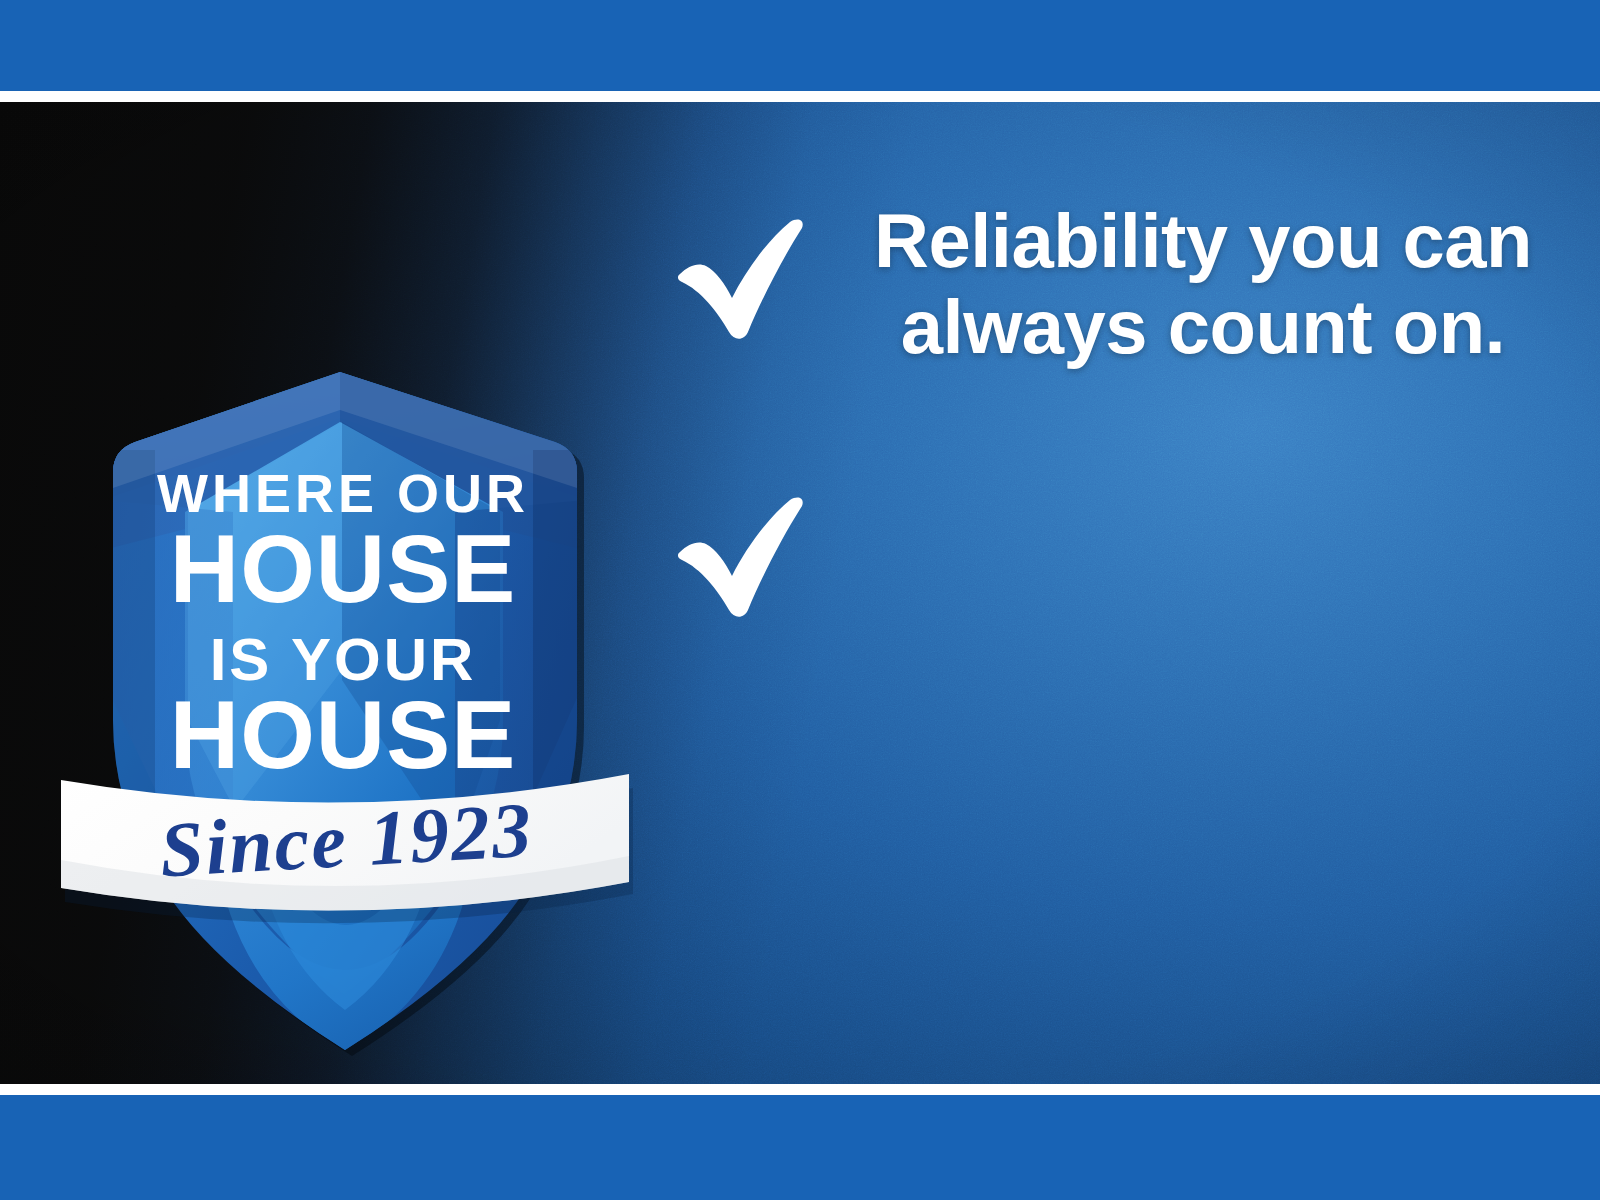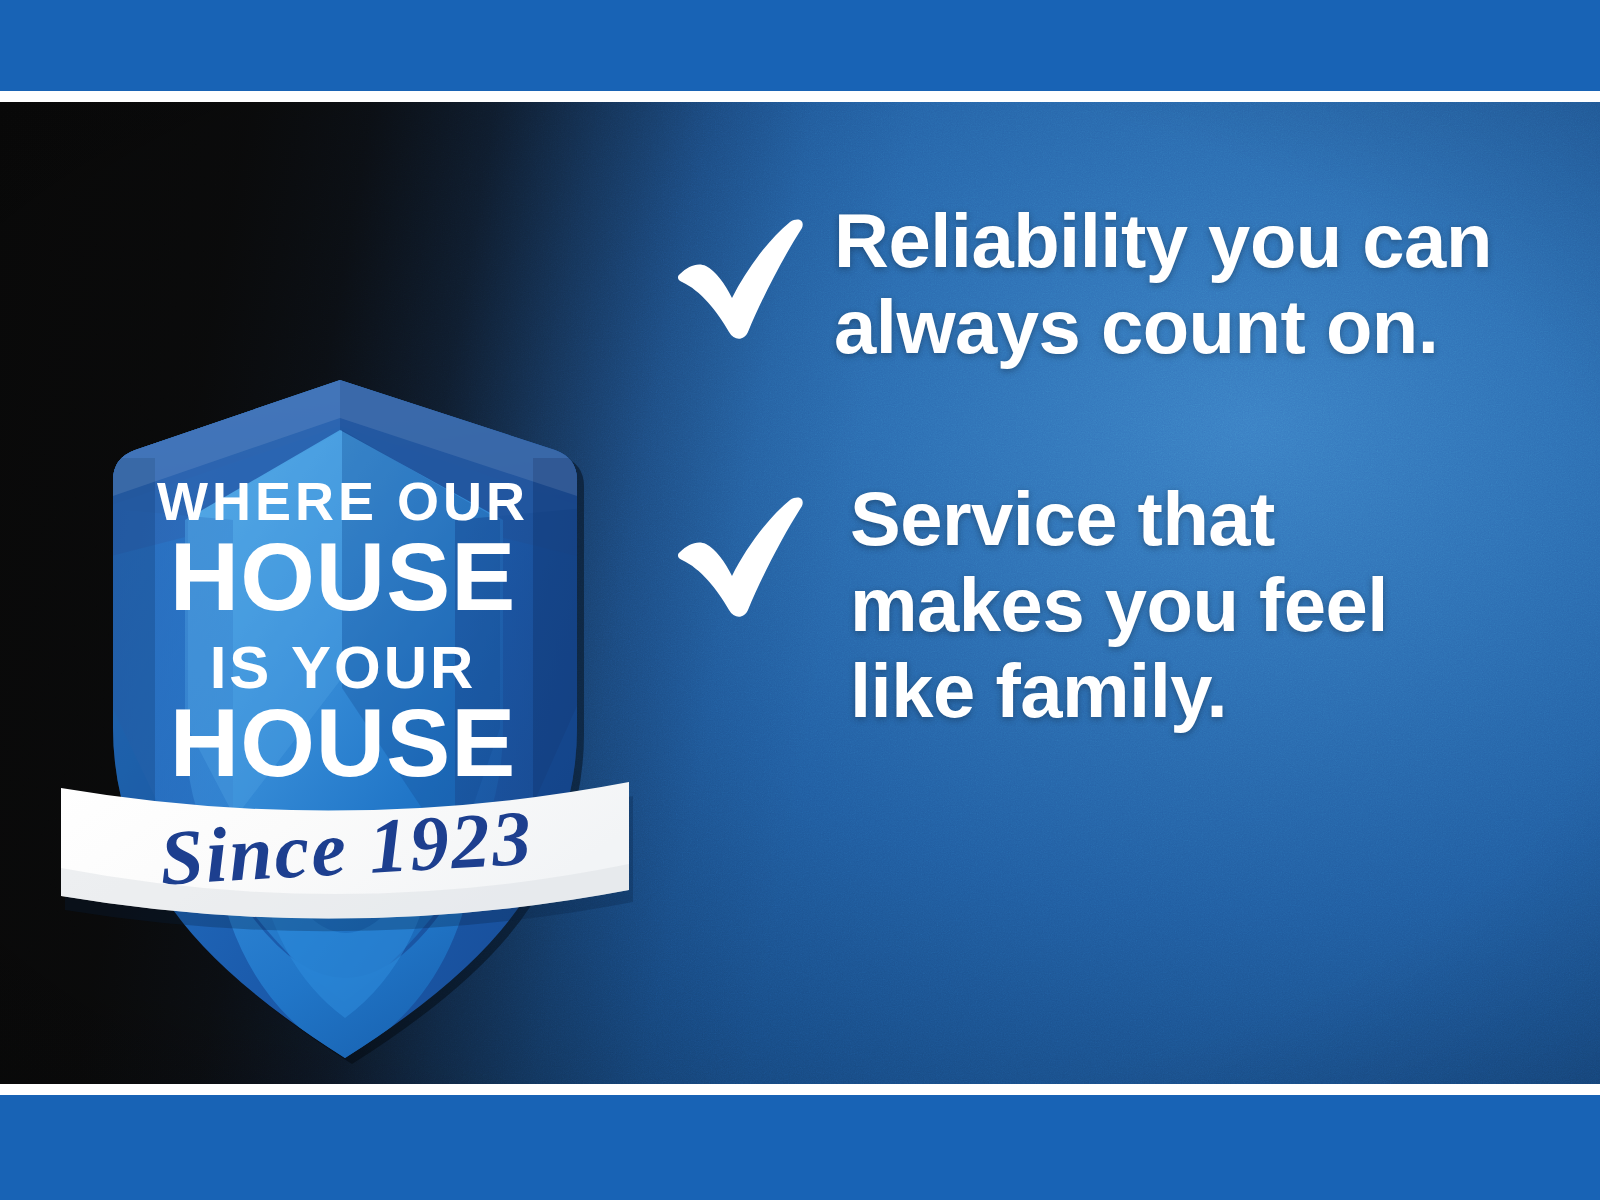--- a/index.html
+++ b/index.html
@@ -86,33 +86,34 @@
     position: absolute;
     inset: 0;
     opacity: 0.5;
     mix-blend-mode: overlay;
   }
 
   
   .logo-wrap {
     position: absolute;
     left: 55px;
-    top: 156px;
+    top: 148px;
     width: 580px;
     height: 820px;
     text-decoration: underline;
   }
   .logo-wrap svg { display: block; }
 
   
   .bullets {
     position: absolute;
     left: 672px;
     top: 96px;
     width: 900px;
+    text-align: center;
   }
   .bullet {
     position: relative;
     min-height: 200px;
     margin-bottom: 78px;
   }
   .bullet:last-child { margin-bottom: 0; }
   .check {
     position: absolute;
     left: 0;
@@ -301,23 +302,20 @@
 
       <div class="bullet b2">
         <span class="check">
           <svg width="140" height="130" viewBox="0 0 140 130">
             <path d="M 8,60 C 16,52 26,48 34,52 C 44,57 53,70 60,84
                      C 74,56 96,26 118,8 C 126,3 133,6 130,14
                      C 112,42 90,84 76,118 C 72,127 62,127 57,118
                      C 46,98 28,76 10,68 C 5,66 5,62 8,60 Z" fill="#ffffff"></path>
           </svg>
         </span>
-        <div class="bullet-text">Service that
-makes you feel
-like family.</div>
       </div>
 
 
     </div>
   </div>
 
   <div class="bar bar-gap-b"></div>
   <div class="bar bar-bottom"></div>
 
 </div>

